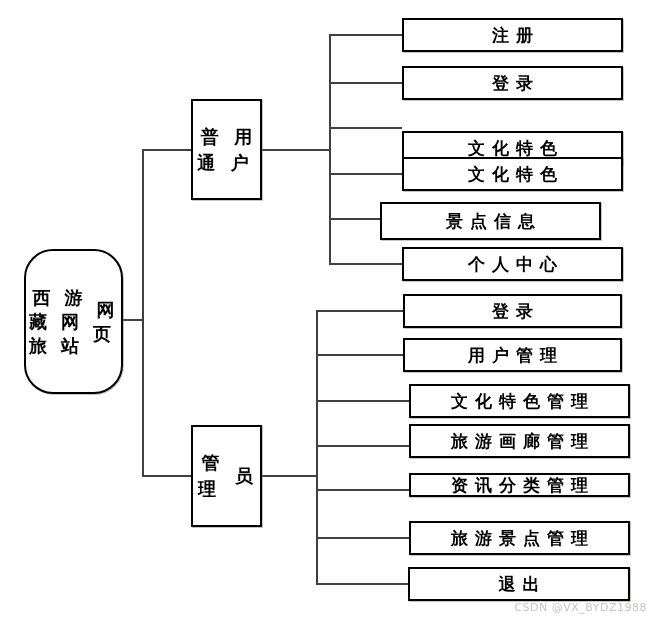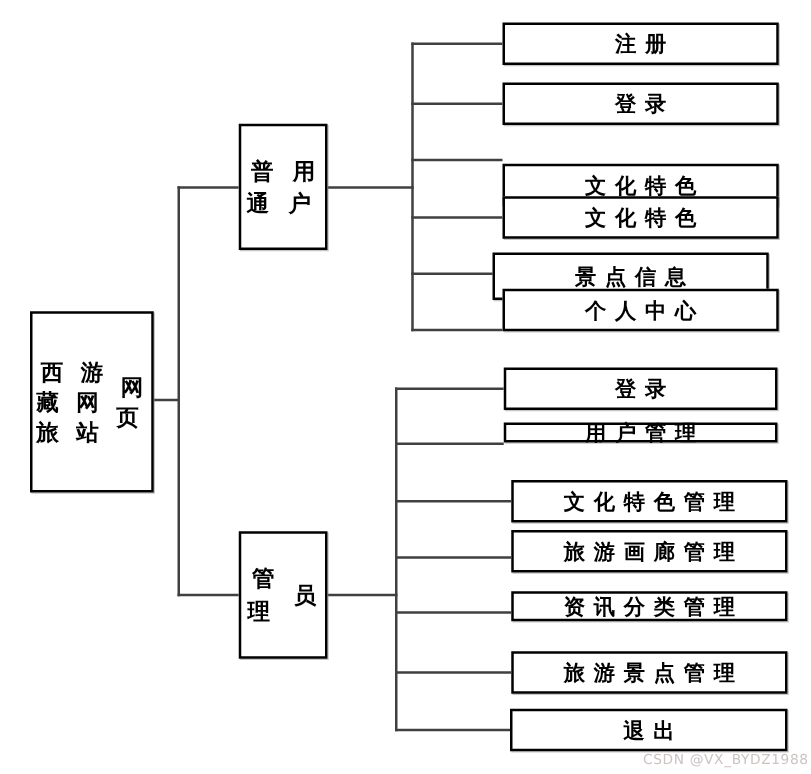--- a/index.html
+++ b/index.html
@@ -83,44 +83,44 @@
   <div class="hline" style="left:262px; top:475px; width:56px;"></div>
   <div class="vline" style="left:316px; top:310px; height:275px;"></div>
   <div class="hline" style="left:316px; top:310px; width:87px;"></div>
   <div class="hline" style="left:316px; top:354px; width:87px;"></div>
   <div class="hline" style="left:316px; top:400px; width:93px;"></div>
   <div class="hline" style="left:316px; top:445px; width:93px;"></div>
   <div class="hline" style="left:316px; top:489px; width:93px;"></div>
   <div class="hline" style="left:316px; top:537px; width:93px;"></div>
   <div class="hline" style="left:316px; top:583px; width:92px;"></div>
 
-  <div class="box multi root-box" style="left:24px; top:249px; width:99px; height:145px; line-height:24px;">
+  <div class="box multi root-box" style="left:24px; top:249px; width:99px; height:145px; line-height:24px;border-radius:29px;">
     <div>西藏旅</div>
     <div>游网站</div>
     <div>网页</div>
   </div>
 
   <div class="box multi" style="left:191px; top:99px; width:71px; height:101px;">
     <div>普通</div>
     <div>用户</div>
   </div>
   <div class="box multi" style="left:191px; top:425px; width:71px; height:102px;">
     <div>管理</div>
     <div>员</div>
   </div>
 
   <div class="box leaf" style="left:402px; top:18px;  width:221px; height:34px;">注册</div>
   <div class="box leaf" style="left:402px; top:66px;  width:221px; height:34px;">登录</div>
   <div class="box leaf" style="left:402px; top:111px; width:221px; height:34px;margin-top:20px;">文化特色</div>
   <div class="box leaf" style="left:402px; top:157px; width:221px; height:34px;">文化特色</div>
-  <div class="box leaf" style="left:394px; top:202px; width:221px; height:38px;">景点信息</div>
-  <div class="box leaf" style="left:402px; top:231px; width:221px; height:34px;text-align:center;">个人中心</div>
+  <div class="box leaf" style="left:380px; top:202px; width:221px; height:38px;">景点信息</div>
+  <div class="box leaf" style="left:402px; top:247px; width:221px; height:34px;text-align:center;">个人中心</div>
 
   <div class="box leaf" style="left:403px; top:294px; width:219px; height:34px;">登录</div>
-  <div class="box leaf" style="left:403px; top:338px; width:219px; height:16px;">用户管理</div>
+  <div class="box leaf" style="left:403px; top:338px; width:219px; height:34px;">用户管理</div>
   <div class="box leaf" style="left:409px; top:384px; width:221px; height:34px;">文化特色管理</div>
   <div class="box leaf" style="left:409px; top:424px; width:221px; height:34px;text-align:center;">旅游画廊管理</div>
   <div class="box leaf" style="left:409px; top:473px; width:221px; height:24px;">资讯分类管理</div>
   <div class="box leaf" style="left:408px; top:567px; width:222px; height:34px;">退出</div>
   <div class="box leaf" style="left:409px; top:521px; width:221px; height:34px;">旅游景点管理</div>
 
   <div class="watermark">CSDN @VX_BYDZ1988</div>
 
 </div>
 

